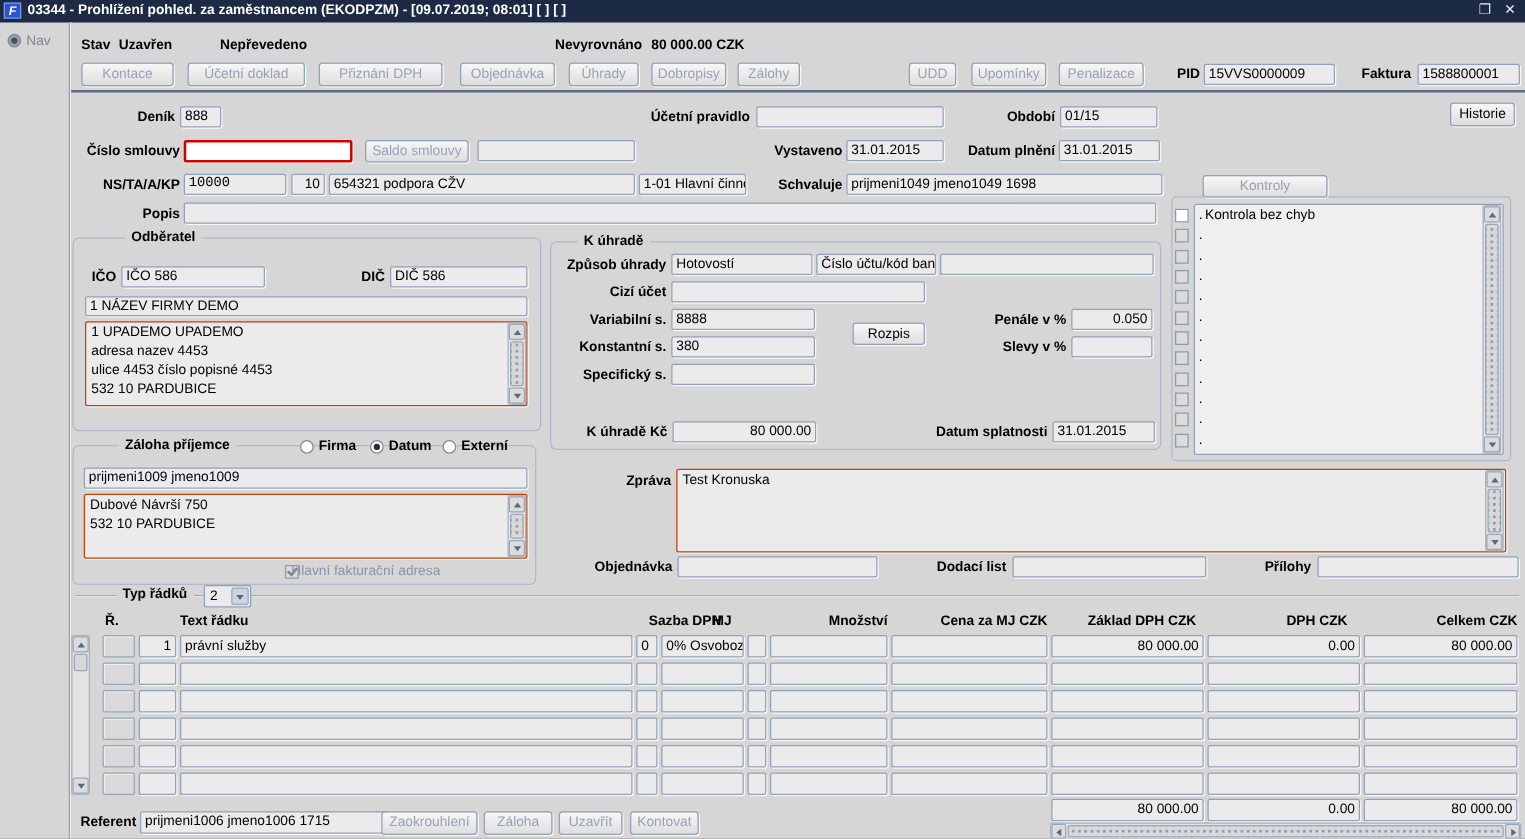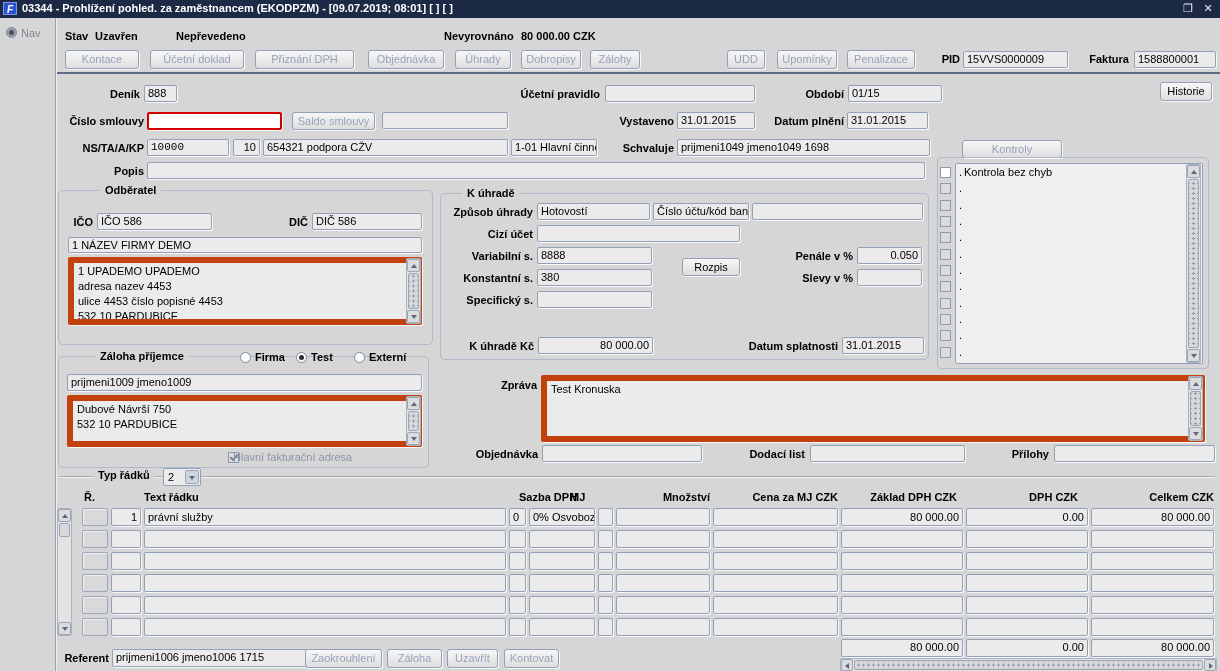--- a/index.html
+++ b/index.html
@@ -17,21 +17,21 @@
   .fld{position:absolute;background:#ebebeb;border:1px solid #93a1b8;border-radius:2px;height:17px;
        line-height:15px;padding:0 3px;box-sizing:border-box;white-space:nowrap;overflow:hidden;box-shadow:1px 1px 0 #f8f8f8;}
   .fld.num{text-align:right;}
   .fld.red{background:#fff;border:2px solid #d40000;line-height:13px;}
   .btn{position:absolute;background:linear-gradient(180deg,#f7f7f7,#dedede);border:1px solid #93a1b8;
        border-radius:3px;height:19px;line-height:17px;text-align:center;box-sizing:border-box;
        box-shadow:1px 1px 0 #f8f8f8;cursor:default;white-space:nowrap;overflow:hidden;}
   .btn.dis{color:#97a2b8;}
   .grp{position:absolute;border:1px solid #aeb9c9;border-radius:5px;}
   .leg{position:absolute;font-weight:bold;background:#d6d6d6;padding:0 5px;white-space:nowrap;}
-  .ta{position:absolute;background:#ebebeb;border:6px solid #c2410c;border-radius:2px;box-sizing:border-box;
+  .ta{position:absolute;background:#ebebeb;border:1px solid #c2410c;border-radius:2px;box-sizing:border-box;
       padding:1px 18px 1px 4px;white-space:pre-line;overflow:hidden;line-height:15px;box-shadow:1px 1px 0 #f8f8f8;}
   .sep{position:absolute;background:#5f6b83;}
   .groove{position:absolute;height:1px;background:#a9a9a9;border-bottom:1px solid #f4f4f4;}
   
   .vsb{position:absolute;width:15px;background:#e3e3e3;border:1px solid #a8b2c2;box-sizing:border-box;border-radius:2px;}
   .hsb{position:absolute;height:14px;background:#e3e3e3;border:1px solid #a8b2c2;box-sizing:border-box;border-radius:2px;}
   .sbb{position:absolute;width:13px;height:13px;background:#dcdcdc;border:1px solid #9aa6ba;box-sizing:border-box;border-radius:2px;}
   .tri{width:0;height:0;position:absolute;}
   .tri.up{left:3px;top:4px;border-left:3px solid transparent;border-right:3px solid transparent;border-bottom:4px solid #5a6880;}
   .tri.dn{left:3px;top:4px;border-left:3px solid transparent;border-right:3px solid transparent;border-top:4px solid #5a6880;}
@@ -101,21 +101,21 @@
   <div class="fld" style="left:1134px;top:51px;width:82px;">1588800001</div>
   <div class="sep" style="left:57px;top:72px;width:1163px;height:2px;"></div>
 
   <div class="btn" style="left:1160px;top:82px;width:52px;">Historie</div>
 
   <span class="lbl" style="right:1080px;top:88px;">Deník</span>
   <div class="fld" style="left:144px;top:85px;width:33px;">888</div>
   <span class="lbl" style="right:620px;top:88px;">Účetní pravidlo</span>
   <div class="fld" style="left:605px;top:85px;width:150px;"></div>
   <span class="lbl" style="right:376px;top:88px;">Období</span>
-  <div class="fld" style="left:848px;top:85px;width:94px;">01/15</div>
+  <div class="fld" style="left:848px;top:85px;width:78px;">01/15</div>
 
   <span class="lbl" style="right:1076px;top:115px;">Číslo smlouvy</span>
   <div class="fld red" style="left:147px;top:112px;width:135px;height:18px;"></div>
   <div class="btn dis" style="left:292px;top:112px;width:83px;height:18px;line-height:16px;">Saldo smlouvy</div>
   <div class="fld" style="left:382px;top:112px;width:126px;"></div>
   <span class="lbl" style="right:546px;top:115px;">Vystaveno</span>
   <div class="fld" style="left:677px;top:112px;width:78px;">31.01.2015</div>
   <span class="lbl" style="right:376px;top:115px;">Datum plnění</span>
   <div class="fld" style="left:847px;top:112px;width:81px;">31.01.2015</div>
 
@@ -211,21 +211,21 @@
     <div class="sbb" style="left:0px;top:184px;">
         <i class="tri dn"></i>
       </div>
   </div>
 
   <div class="grp" style="left:58px;top:356px;width:369px;height:110px;"></div>
   <span class="leg" style="left:95px;top:350px;">Záloha příjemce</span>
   <span class="radio" style="left:240px;top:352px;"></span>
   <span class="lbl" style="left:255px;top:351px;">Firma</span>
   <span class="radio sel" style="left:296px;top:352px;"></span>
-  <span class="lbl" style="left:311px;top:351px;">Test</span>
+  <span class="lbl" style="left:311px;top:351px;">Datum</span>
   <span class="radio" style="left:354px;top:352px;"></span>
   <span class="lbl" style="left:369px;top:351px;">Externí</span>
   <div class="fld" style="left:67px;top:374px;width:355px;">prijmeni1009 jmeno1009</div>
   <div class="ta" style="left:67px;top:395px;width:355px;height:52px;">Dubové Návrší 750
 532 10 PARDUBICE</div>
   <div class="vsb" style="left:406px;top:396px;height:50px;">
     <div class="sbb" style="left:0px;top:0px;">
         <i class="tri up"></i>
       </div>
     <div class="thumb grip" style="left:1px;top:14px;width:11px;height:20px;"></div>

